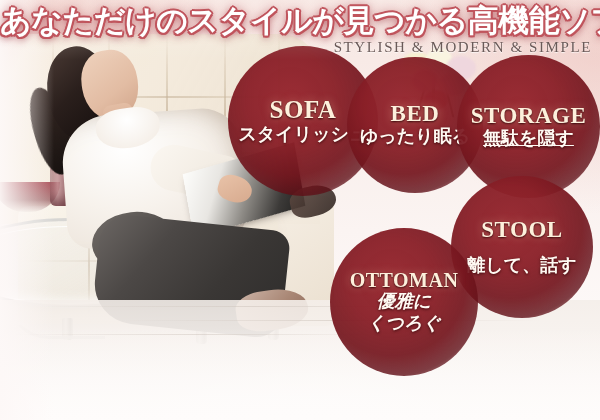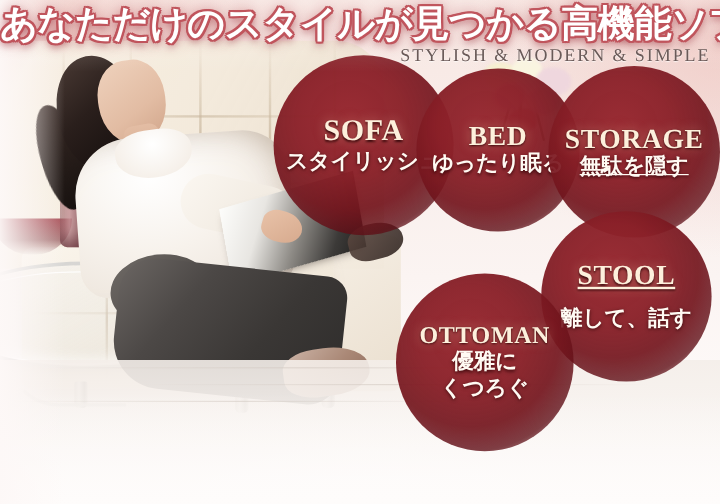--- a/index.html
+++ b/index.html
@@ -256,26 +256,26 @@
 
   #bubble-bed{left:347px;top:57px;width:136px;height:136px;}
   #bubble-bed .en{font-size:23px;margin-bottom:1px;}
   #bubble-bed .jp{font-size:18px;}
 
   #bubble-storage{left:457px;top:55px;width:143px;height:143px;}
   #bubble-storage .en{font-size:23px;margin-bottom:1px;}
   #bubble-storage .jp{font-size:18px;text-decoration:underline;}
 
   #bubble-stool{left:451px;top:176px;width:142px;height:142px;}
-  #bubble-stool .en{font-size:23px;margin-bottom:14px;text-decoration:underline;}
+  #bubble-stool .en{font-size:23px;margin-bottom:14px;}
   #bubble-stool .jp{font-size:18px;}
 
   #bubble-ottoman{left:330px;top:228px;width:148px;height:148px;}
   #bubble-ottoman .en{font-size:20px;margin-bottom:1px;}
-  #bubble-ottoman .jp{font-size:18px;}
+  #bubble-ottoman .jp{font-size:18px;font-style:italic;}
 
   
   #header-band{
     position:absolute;left:0;top:0;width:600px;height:60px;
     background:linear-gradient(to bottom, rgba(255,252,251,.28), rgba(255,252,251,0));
   }
   #title{
     position:absolute;left:0;top:2px;width:600px;
     text-align:center;
     font-family:"DejaVu Sans", sans-serif;

